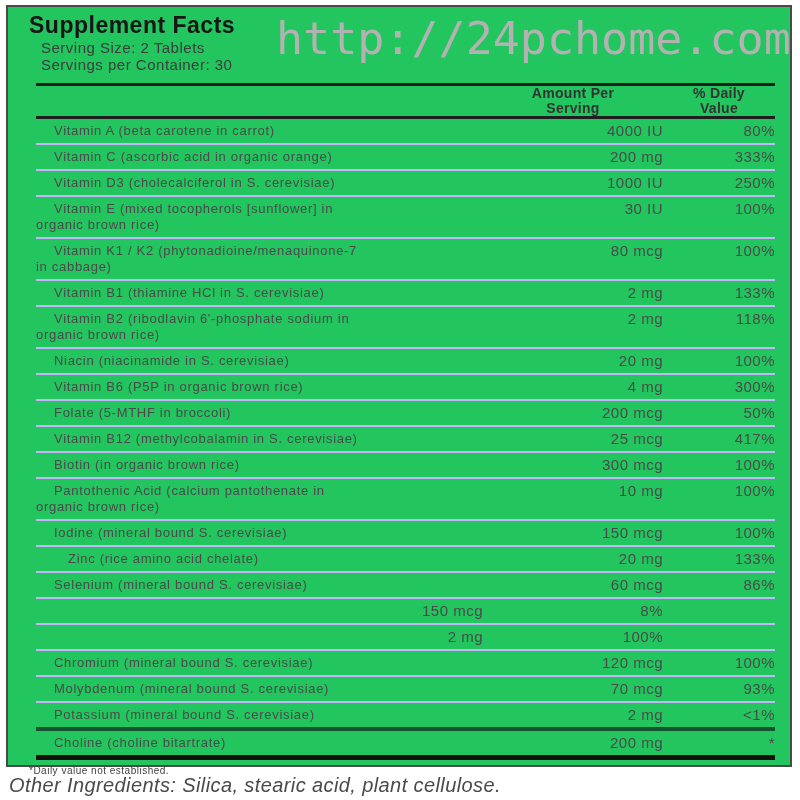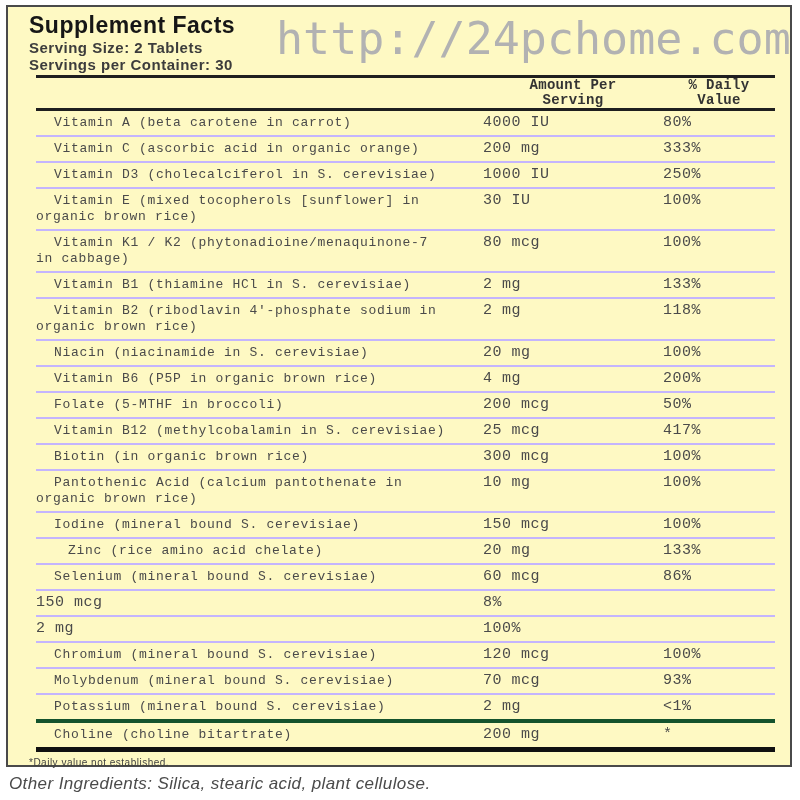--- a/index.html
+++ b/index.html
@@ -12,21 +12,21 @@
     position: relative;
     overflow: hidden;
   }
   .label-box {
     position: absolute;
     left: 6px;
     top: 5px;
     right: 8px;
     bottom: 33px;
     border: 2px solid #4a4a4a;
-    background: #fef9c3;
+    background: #22c55e;
     padding: 3px 15px 0 15px;
     box-sizing: border-box;
   }
   .watermark {
     position: absolute;
     left: 276px;
     top: 12px;
     font-family: "DejaVu Sans Mono", monospace;
     font-size: 45px;
     color: #b2b2b2;
@@ -42,27 +42,25 @@
     color: #161616;
     letter-spacing: 0.5px;
     line-height: 26px;
     margin: 2px 0 1px 6px;
   }
   .serving-line {
     font-size: 15px;
     color: #3c3c3c;
     letter-spacing: 0.5px;
     line-height: 17px;
-    margin-left: 6px;
-    font-weight: bold;
+    margin-left: 18px;
   }
   .table-area {
     margin-left: 13px;
-    margin-top: 2px;
-    font-family: Liberation Mono, monospace;
+    margin-top: 10px;
   }
   .rule {
     background: #1f1f1f;
     height: 3px;
   }
   .header-row, .frow {
     display: grid;
     grid-template-columns: 1fr 180px 112px;
     align-items: start;
   }
@@ -91,37 +89,37 @@
     line-height: 16px;
     text-indent: 18px;
     white-space: pre-wrap;
   }
   .frow.indent2 .fname { text-indent: 32px; }
   .fамt, .famt, .fdv {
     font-size: 15px;
     color: #4a4a4a;
     letter-spacing: 0.5px;
     line-height: 16px;
-    text-align: left;
+    text-align: right;
   }
   .closing-rule {
     background: #111111;
     height: 5px;
   }
   .footnote {
     font-size: 10px;
     color: #3f3f3f;
     letter-spacing: 0.5px;
     padding: 5px 0 0 6px;
   }
   .other-ingredients {
     position: absolute;
     left: 9px;
     top: 774px;
-    font-size: 17px;
+    font-size: 20px;
     font-style: italic;
     color: #4a4a4a;
     letter-spacing: 0.4px;
   }
 </style>
 </head>
 <body>
 
 <div class="label-box">
   <div class="title">Supplement Facts</div>
@@ -165,34 +163,34 @@
 in cabbage)</div>
           <div class="famt">80 mcg</div>
           <div class="fdv">100%</div>
         </div>
         <div class="frow sep-gray">
           <div class="fname">Vitamin B1 (thiamine HCl in S. cerevisiae)</div>
           <div class="famt">2 mg</div>
           <div class="fdv">133%</div>
         </div>
         <div class="frow sep-gray">
-          <div class="fname">Vitamin B2 (ribodlavin 4'-phosphate sodium in
+          <div class="fname">Vitamin B2 (ribodlavin 6'-phosphate sodium in
 organic brown rice)</div>
           <div class="famt">2 mg</div>
           <div class="fdv">118%</div>
         </div>
         <div class="frow sep-gray">
           <div class="fname">Niacin (niacinamide in S. cerevisiae)</div>
           <div class="famt">20 mg</div>
           <div class="fdv">100%</div>
         </div>
         <div class="frow sep-gray">
           <div class="fname">Vitamin B6 (P5P in organic brown rice)</div>
           <div class="famt">4 mg</div>
-          <div class="fdv">200%</div>
+          <div class="fdv">300%</div>
         </div>
         <div class="frow sep-gray">
           <div class="fname">Folate (5-MTHF in broccoli)</div>
           <div class="famt">200 mcg</div>
           <div class="fdv">50%</div>
         </div>
         <div class="frow sep-gray">
           <div class="fname">Vitamin B12 (methylcobalamin in S. cerevisiae)</div>
           <div class="famt">25 mcg</div>
           <div class="fdv">417%</div>

